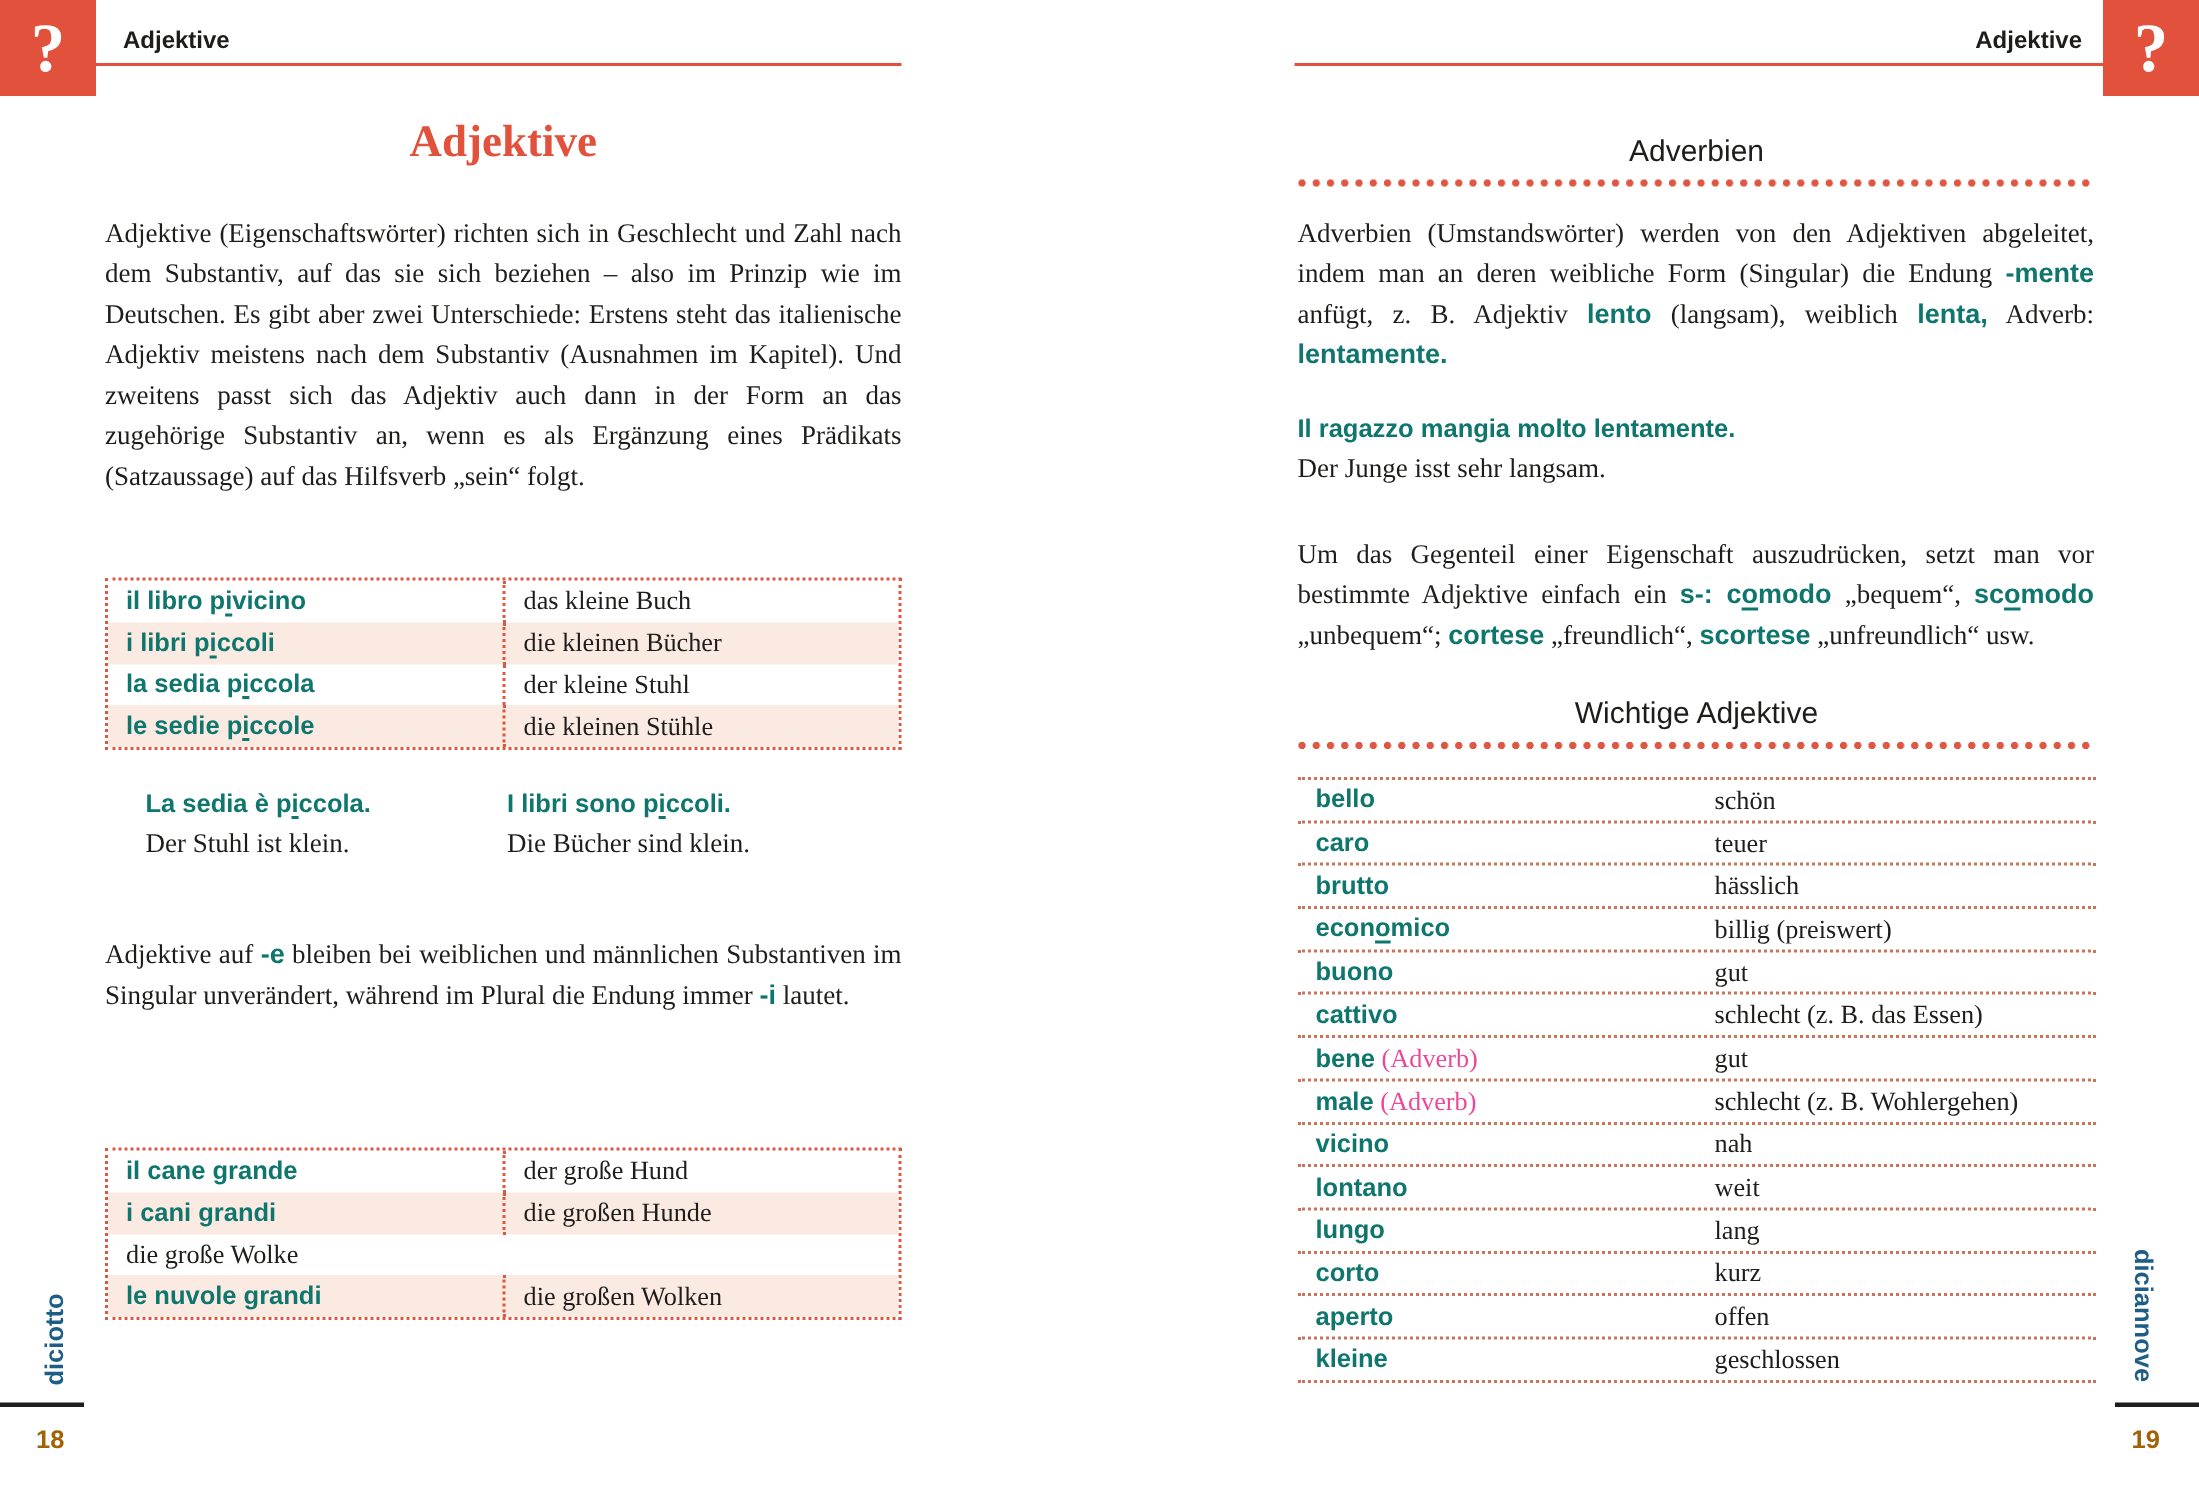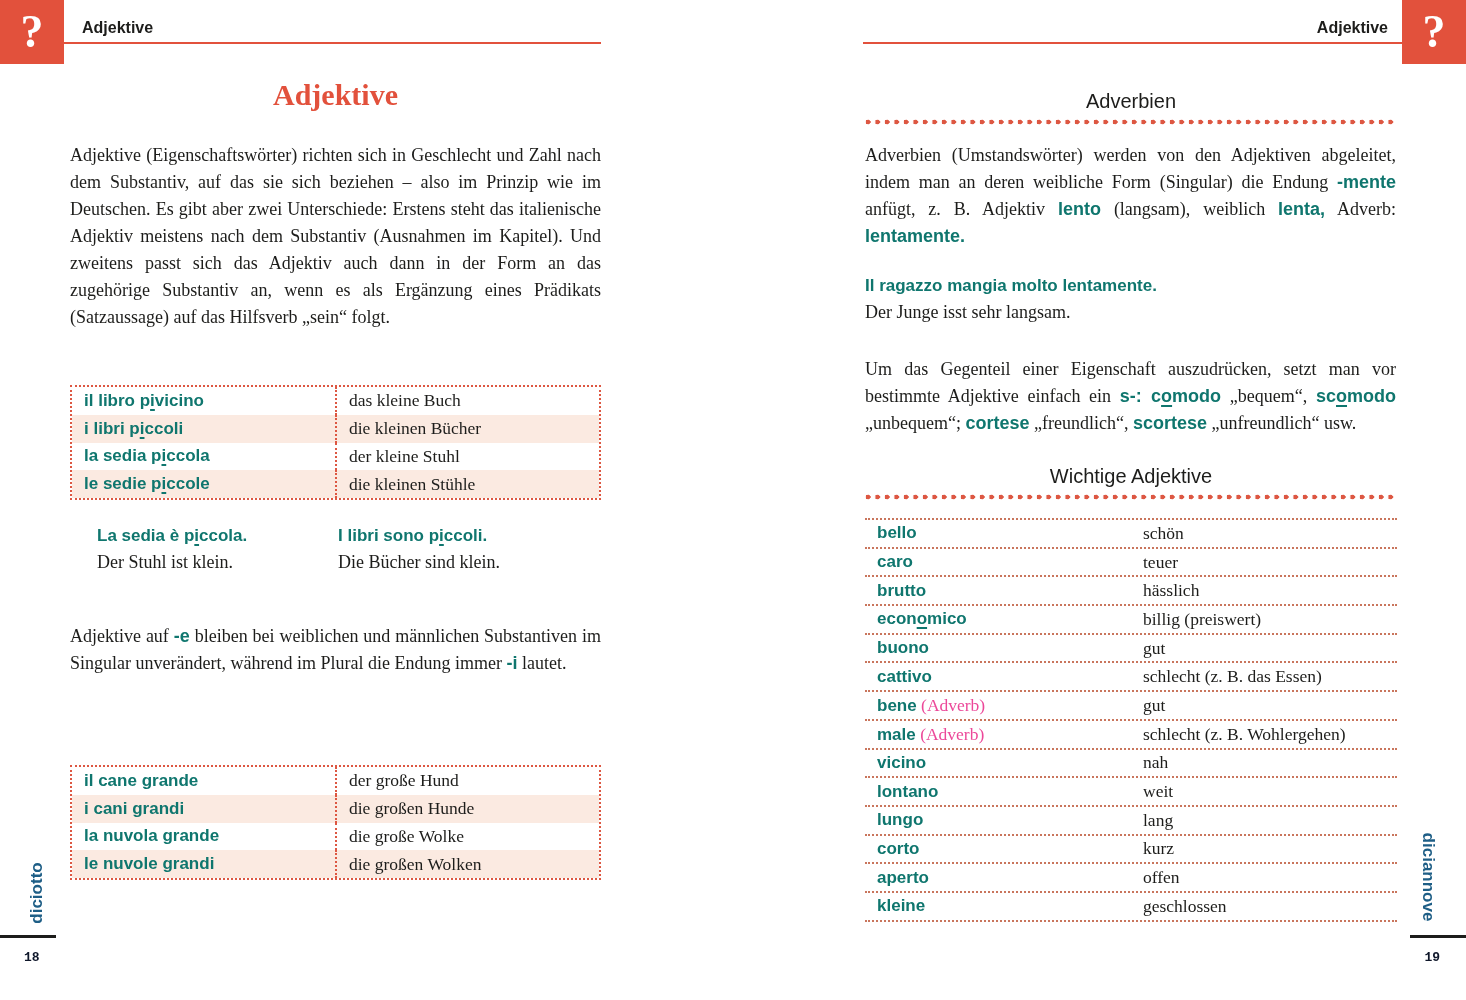--- a/index.html
+++ b/index.html
@@ -77,22 +77,22 @@
   .note{color:#ec4899;font-family:"Liberation Serif",serif;font-weight:normal;font-size:17.5px;}
 
   .side-label{position:absolute;font-family:"Liberation Sans",sans-serif;font-weight:bold;
               font-size:17px;color:#1e5e86;white-space:nowrap;}
   .side-left{left:37px;top:893px;transform:translate(-50%,-50%) rotate(-90deg);}
   .side-right{left:695px;top:877px;transform:translate(-50%,-50%) rotate(90deg);}
 
   .foot-rule{position:absolute;top:935px;width:56px;height:3px;background:#1d1d1b;}
   .foot-left{left:0;}
   .foot-right{right:0;}
-  .pagenum{position:absolute;top:950px;font-family:Liberation Mono, monospace;
-           font-weight:bold;font-size:13px;color:#0f172a;}
+  .pagenum{position:absolute;top:950px;font-family:Liberation Sans, sans-serif;
+           font-weight:bold;font-size:17px;color:#a16207;}
   .pagenum-left{left:24px;}
   .pagenum-right{right:26px;}
 </style>
 </head>
 <body>
 
 <div class="page page-left">
   <div class="corner corner-left">
     <span class="qmark">?</span>
   </div>
@@ -150,23 +150,20 @@
         </div>
       <div class="gcell-de">der große Hund</div>
     </div>
     <div class="grow alt">
       <div class="gcell-it">
           <span class="it">i cani grandi</span>
         </div>
       <div class="gcell-de">die großen Hunde</div>
     </div>
     <div class="grow">
-      <div class="gcell-it">
-          <span class="it">la nuvola grande</span>
-        </div>
       <div class="gcell-de">die große Wolke</div>
     </div>
     <div class="grow alt">
       <div class="gcell-it">
           <span class="it">le nuvole grandi</span>
         </div>
       <div class="gcell-de">die großen Wolken</div>
     </div>
   </div>
 

